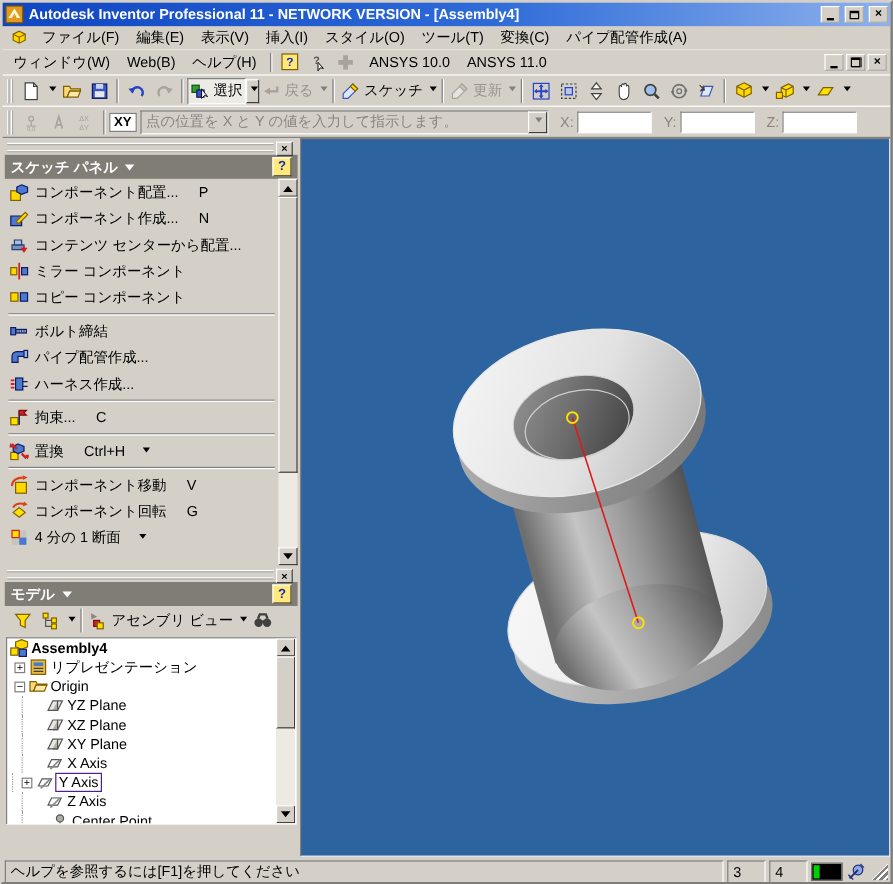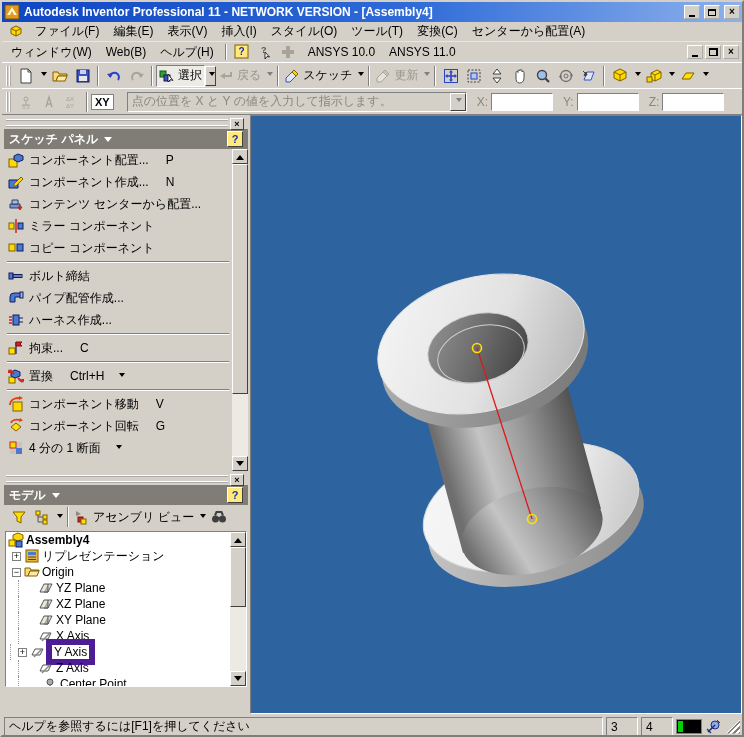--- a/index.html
+++ b/index.html
@@ -75,21 +75,21 @@
 
 .treebox { position:absolute; left:1px; right:1px; top:58px; height:156px; background:#fff;
   border:1px solid; border-color:#808080 #fff #fff #808080; overflow:hidden; }
 .trow { height:16px; display:flex; align-items:center; white-space:nowrap; }
 .tind { display:inline-block; width:16px; height:16px; flex:0 0 auto; border-left:1px dotted #9a9a9a; }
 .tind.noline { border-left:none; }
 .texp { width:9px; height:9px; border:1px solid #808080; background:#fff; flex:0 0 auto;
   display:flex; align-items:center; justify-content:center; font-size:9px; line-height:1; margin-right:3px; }
 .tlabel { padding:0 2px; }
 .tlabel.bold { font-weight:bold; }
-.tlabel.sel { border:6px solid #4c1d95; }
+.tlabel.sel { border:1px solid #4c1d95; }
 
 .viewport { flex:1; position:relative; background:#2d64a0; border:1px solid; border-color:#808080 #fff #fff #808080; }
 .viewport svg { position:absolute; left:0; top:0; }
 
 .status { height:25px; display:flex; align-items:center; gap:3px; padding:2px 2px; background:#d4d0c8; }
 .scell { height:19px; border:1px solid; border-color:#808080 #fff #fff #808080; display:flex; align-items:center; padding:0 4px; }
 .scell.grow { flex:1; }
 .snum { width:32px; justify-content:flex-start; }
 .sind { width:26px; height:15px; background:#000; border:1px solid #808080; position:relative; }
 .sind:before { content:""; position:absolute; left:1px; top:1px; bottom:1px; width:5px; background:#00d000; }
@@ -123,21 +123,21 @@
         <path d="M3 4.5l5 2.5 5-2.5M8 7v5" fill="none" stroke="#806000"></path>
       </svg>
     </span>
   <span class="menuitem">ファイル(F)</span>
   <span class="menuitem">編集(E)</span>
   <span class="menuitem">表示(V)</span>
   <span class="menuitem">挿入(I)</span>
   <span class="menuitem">スタイル(O)</span>
   <span class="menuitem">ツール(T)</span>
   <span class="menuitem">変換(C)</span>
-  <span class="menuitem">センターから配置(A)</span>
+  <span class="menuitem">パイプ配管作成(A)</span>
 </div>
 
 <div class="menurow" style="border-bottom:none">
   <span class="menuitem">ウィンドウ(W)</span>
   <span class="menuitem">Web(B)</span>
   <span class="menuitem">ヘルプ(H)</span>
   <span class="msep"></span>
   <span class="ic16" style="margin:0 3px">
       <svg viewBox="0 0 16 16">
         <rect x="1" y="1" width="13" height="13" fill="#ffe97a" stroke="#806000"></rect>
@@ -383,21 +383,21 @@
   <span class="tbtn disabled">
       <span class="ic16">
         <svg viewBox="0 0 16 16">
           <text x="2" y="7" font-size="6" fill="#a8a49c">ΔX</text>
           <text x="2" y="14" font-size="6" fill="#a8a49c">ΔY</text>
         </svg>
       </span>
     </span>
   <span class="tsep"></span>
   <span class="xylabel">XY</span>
-  <div class="combo" style="margin-left:13px">
+  <div class="combo" style="margin-left:3px">
     <span>点の位置を X と Y の値を入力して指示します。</span>
     <span class="cdd">
         <span class="tri-d gray"></span>
       </span>
   </div>
   <span class="coordlbl">X:</span>
   <input class="coordinput" value="" style="">
   <span class="coordlbl">Y:</span>
   <input class="coordinput" value="" style="">
   <span class="coordlbl">Z:</span>

